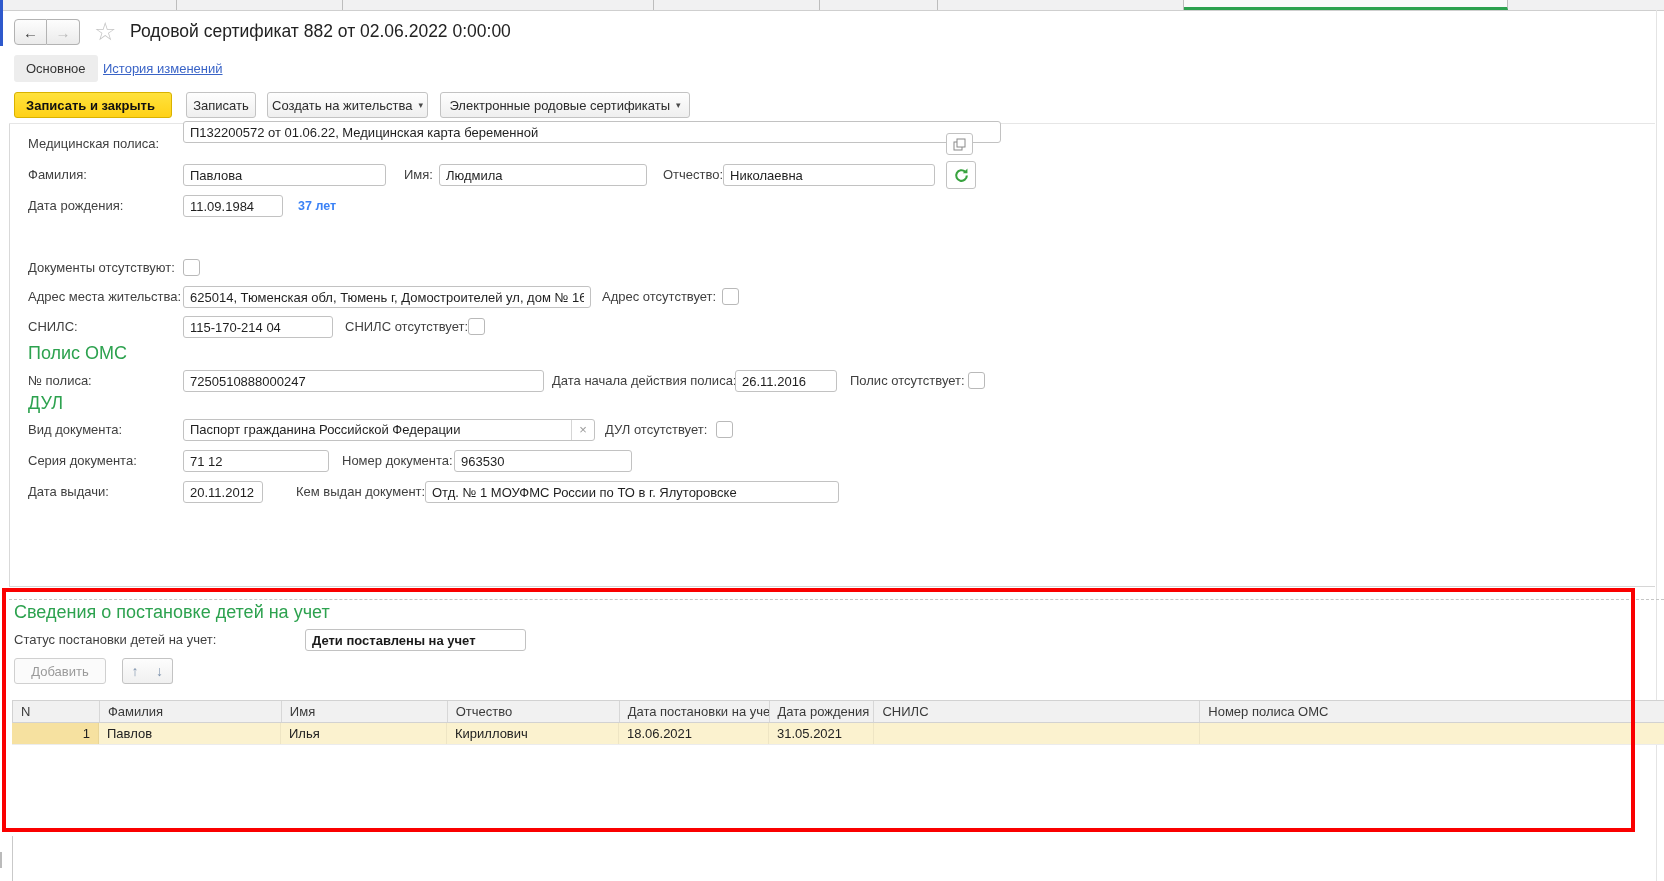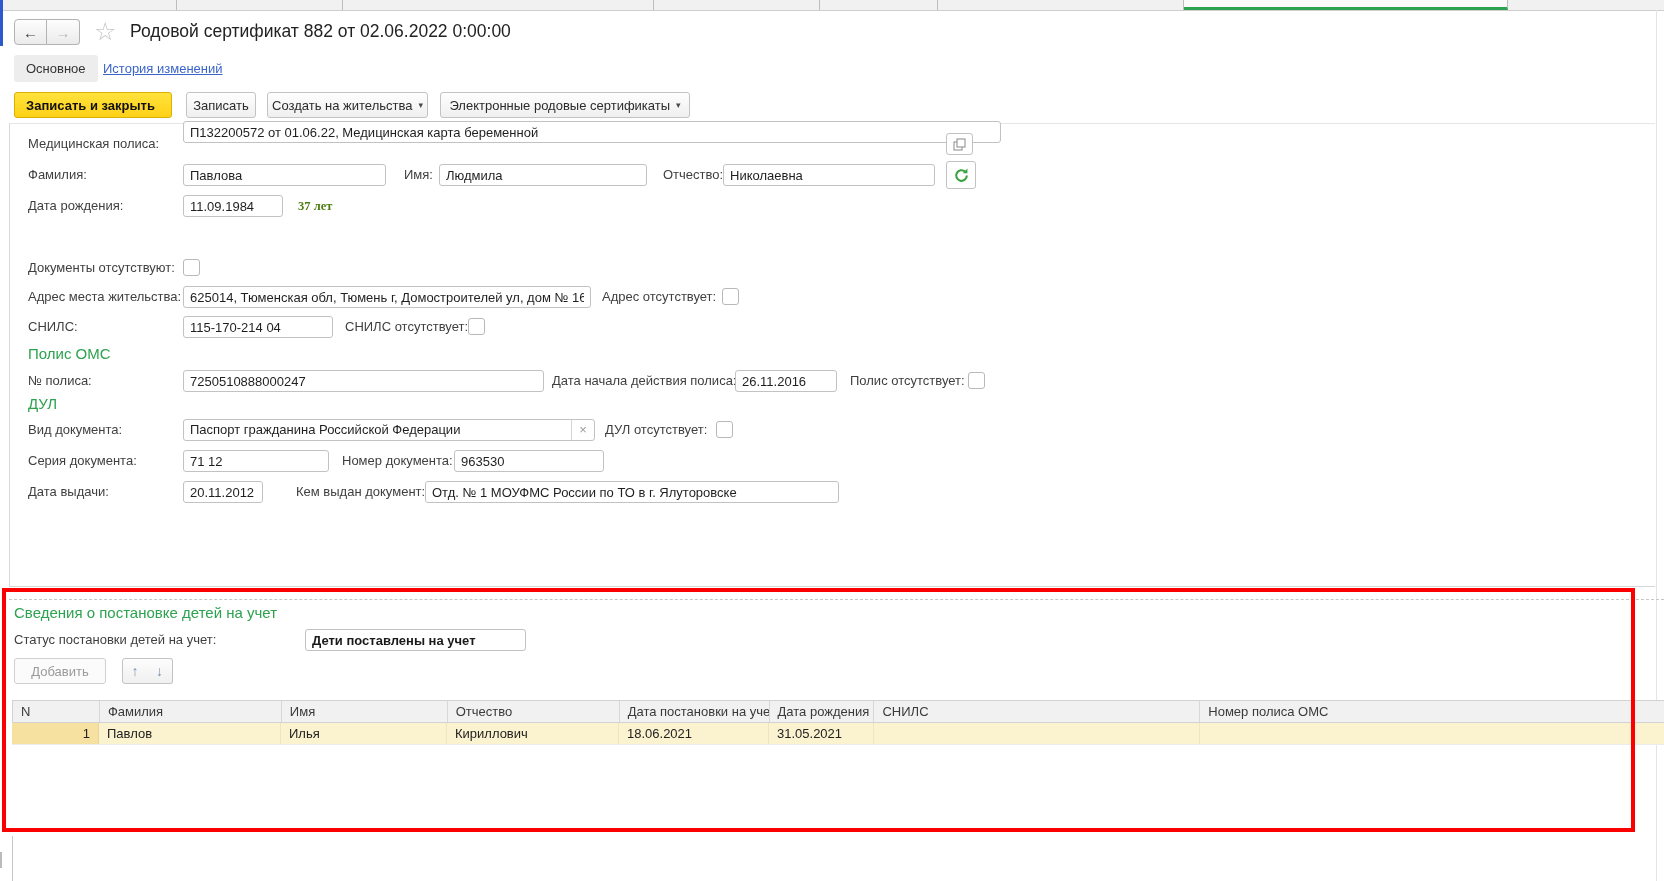--- a/index.html
+++ b/index.html
@@ -28,22 +28,22 @@
   
   .btn{position:absolute;height:26px;border:1px solid #c3c3c3;border-radius:3px;background:linear-gradient(#fefefe,#efefef);
        display:flex;align-items:center;justify-content:center;padding:0 12px;box-sizing:border-box;color:#2b2b2b;cursor:pointer;white-space:nowrap;}
   .btn.primary{background:linear-gradient(#ffe23d,#ffd117);border-color:#d9b200;font-weight:bold;color:#111;padding-left:7px;}
   .caret{font-size:9px;color:#4a4a4a;margin-left:6px;}
 
   
   .lbl{position:absolute;line-height:22px;color:#3f3f3f;white-space:nowrap;}
   .inp{position:absolute;height:22px;border:1px solid #c2c2c2;border-radius:3px;padding:0 6px;font-family:inherit;font-size:13px;color:#1f1f1f;background:#fff;box-sizing:border-box;outline:none;}
   .cb{position:absolute;width:17px;height:17px;border:1px solid #b9b9b9;border-radius:3px;background:#fff;box-sizing:border-box;cursor:pointer;}
-  .sect{position:absolute;font-size:15px;color:#2da24f;line-height:17px;white-space:nowrap;}
-  .age{position:absolute;line-height:22px;font-weight:bold;color:#4d7c0f;font-size:12.5px;font-family:Liberation Serif, serif;}
+  .sect{position:absolute;font-size:18px;color:#2da24f;line-height:17px;white-space:nowrap;}
+  .age{position:absolute;line-height:22px;font-weight:bold;color:#3b82f6;font-size:12.5px;}
   .iconbtn{position:absolute;border:1px solid #c2c2c2;border-radius:3px;background:#fff;display:flex;align-items:center;justify-content:center;box-sizing:border-box;cursor:pointer;}
   .combo{position:absolute;height:22px;border:1px solid #c2c2c2;border-radius:3px;background:#fff;box-sizing:border-box;display:flex;align-items:center;}
   .combo .txt{flex:1;padding:0 6px;line-height:20px;color:#1f1f1f;overflow:hidden;white-space:nowrap;}
   .combo .clr{width:22px;border-left:1px solid #d5d5d5;text-align:center;color:#9a9a9a;line-height:20px;cursor:pointer;}
 
   .line{position:absolute;background:#d6d6d6;}
   .dashed{position:absolute;border-top:1px dashed #c6c6c6;height:0;}
 
   
   .btn.disabled{color:#9a9a9a;background:#fbfbfb;border-color:#d0d0d0;cursor:default;}
@@ -163,21 +163,21 @@
   <div class="combo" style="left:183px;top:419px;width:412px">
     <span class="txt">Паспорт гражданина Российской Федерации</span>
     <span class="clr">×</span>
   </div>
   <div class="lbl" style="left:605px;top:419px">ДУЛ отсутствует:</div>
   <div class="cb" style="left:716px;top:421px"></div>
 
   <div class="lbl" style="left:28px;top:450px">Серия документа:</div>
   <input class="inp" style="left: 183px; top: 450px; width: 146px;" value="71 12">
   <div class="lbl" style="left:342px;top:450px">Номер документа:</div>
-  <input class="inp" style="left: 454px; top: 450px; width: 150px;" value="963530">
+  <input class="inp" style="left: 454px; top: 450px; width: 178px;" value="963530">
 
   <div class="lbl" style="left:28px;top:481px">Дата выдачи:</div>
   <input class="inp" style="left: 183px; top: 481px; width: 80px;" value="20.11.2012">
   <div class="lbl" style="left:296px;top:481px">Кем выдан документ:</div>
   <input class="inp" style="left: 425px; top: 481px; width: 414px;" value="Отд. № 1 МОУФМС России по ТО в г. Ялуторовске">
 
   <div class="dashed" style="left:9px;top:599px;width:1655px"></div>
   <div class="sect" style="left:14px;top:604px">Сведения о постановке детей на учет</div>
 
   <div class="lbl" style="left:14px;top:629px">Статус постановки детей на учет:</div>

